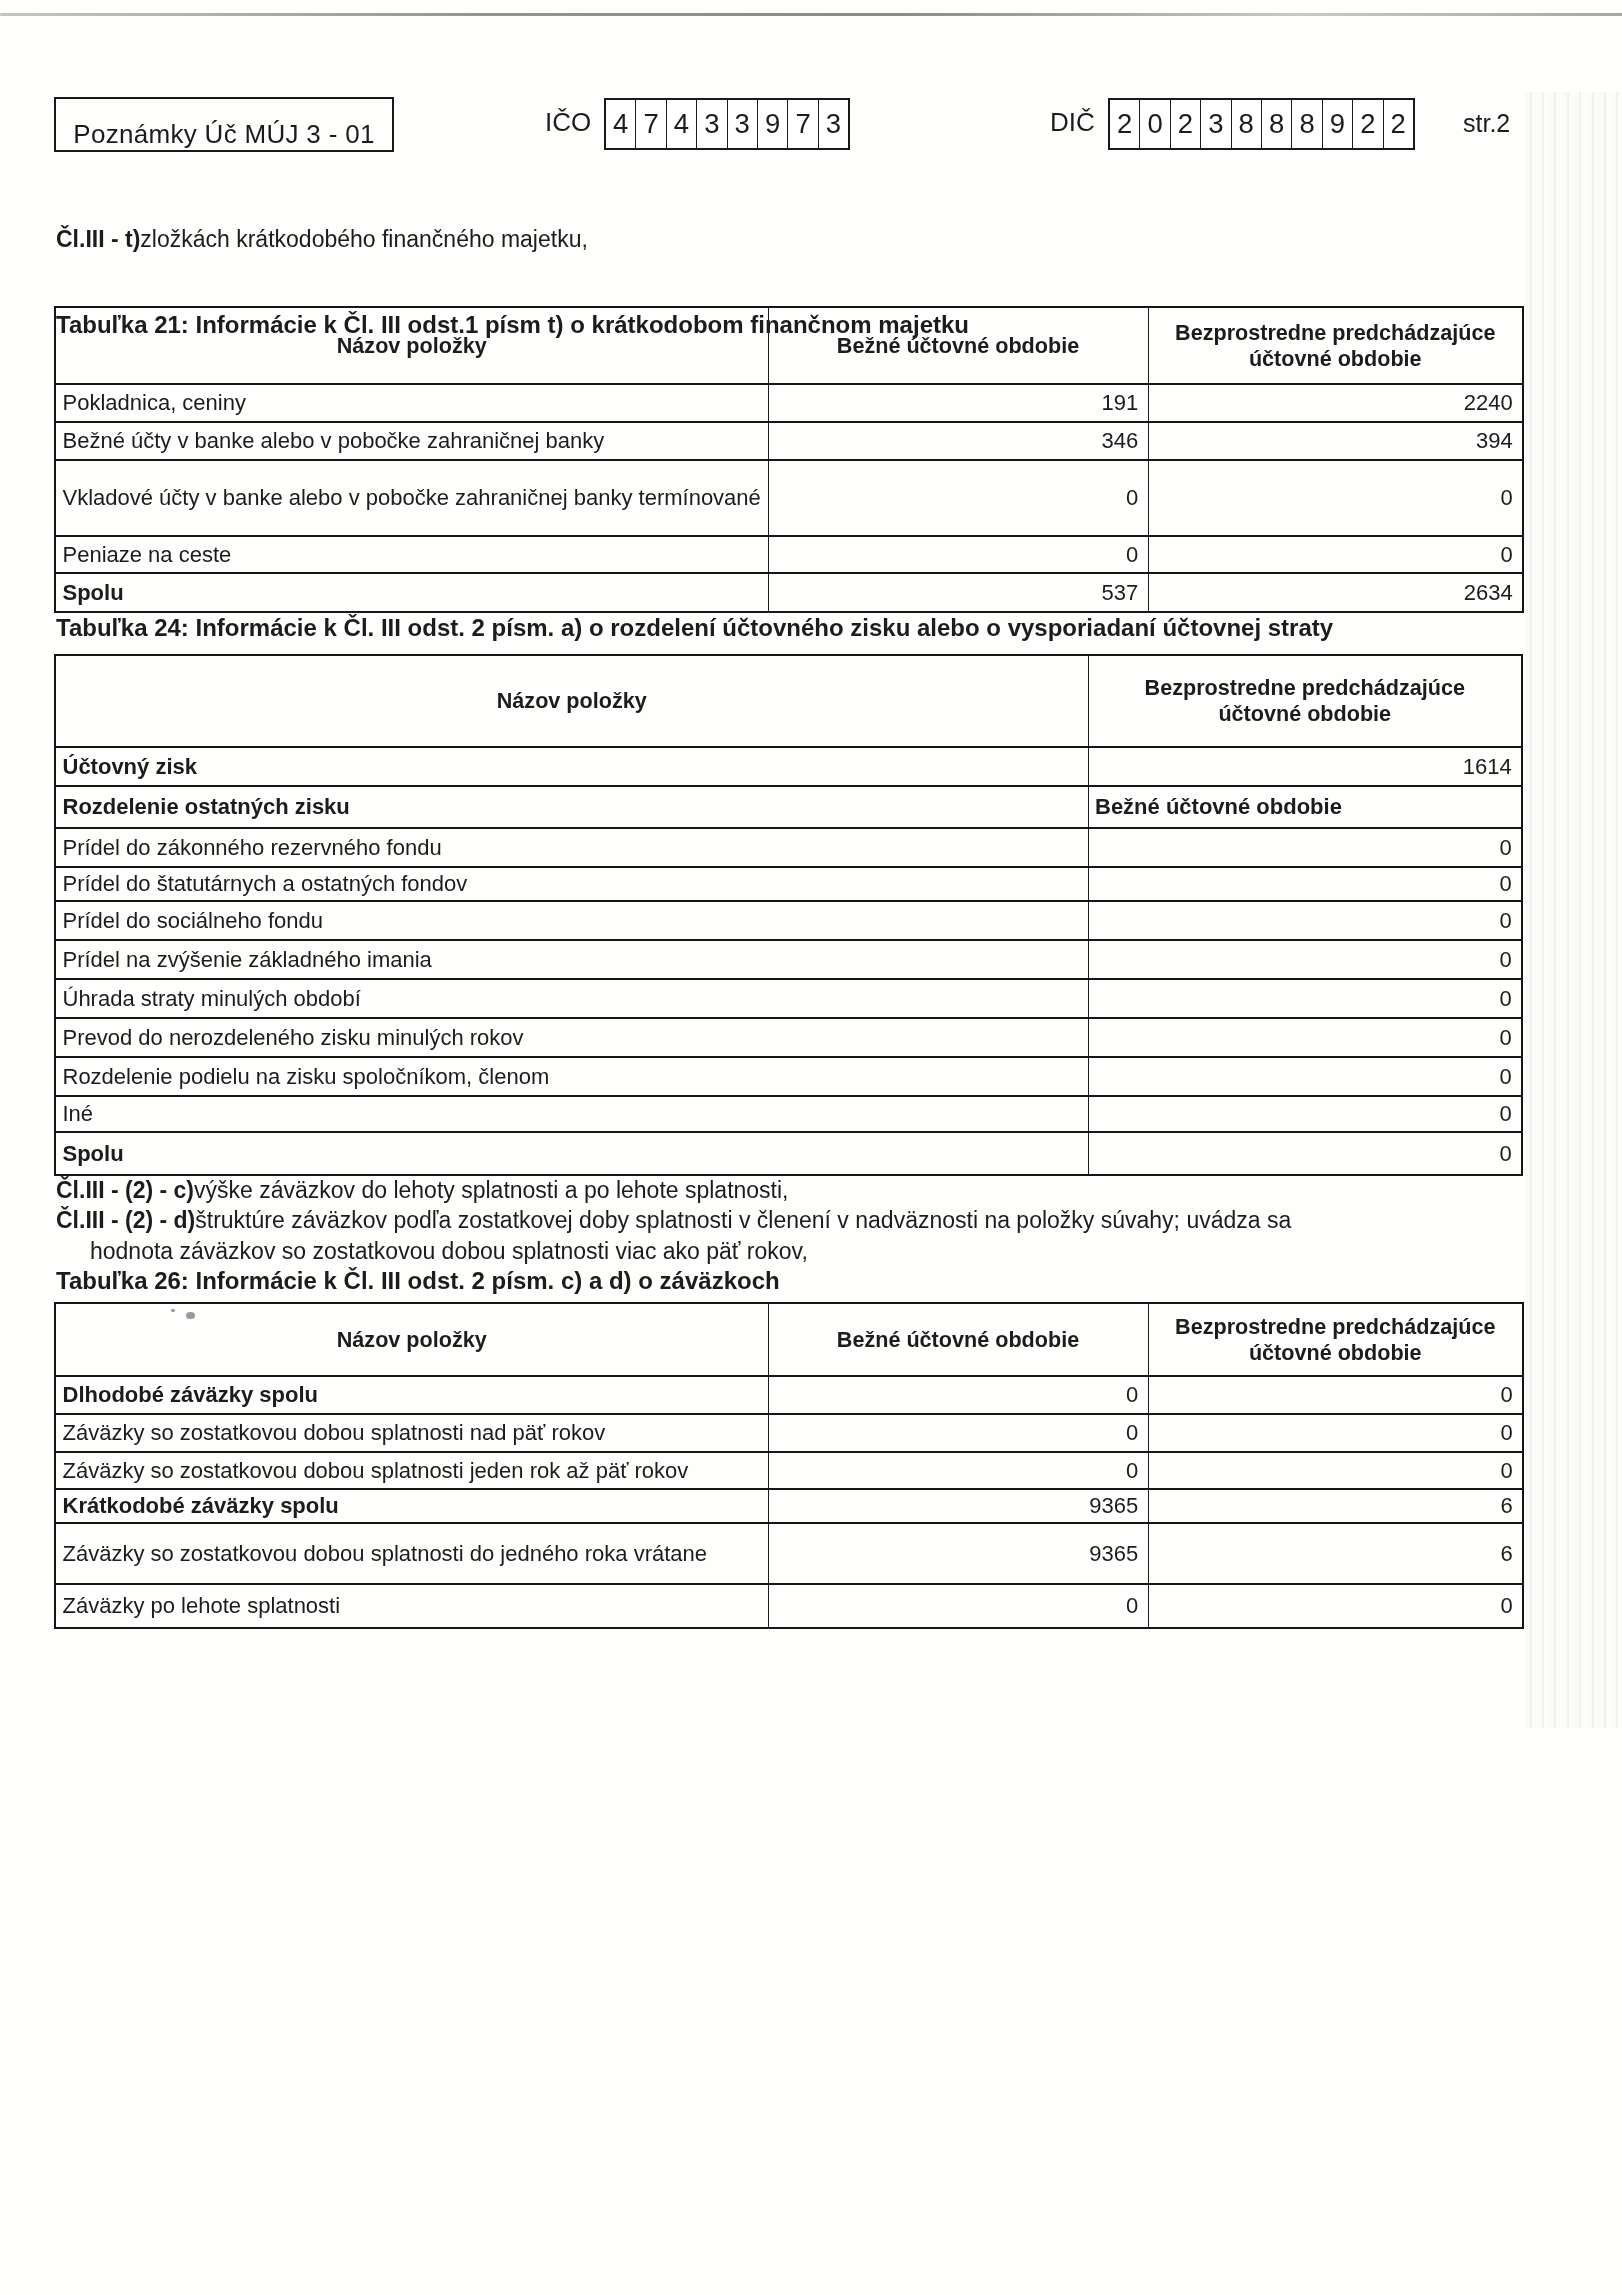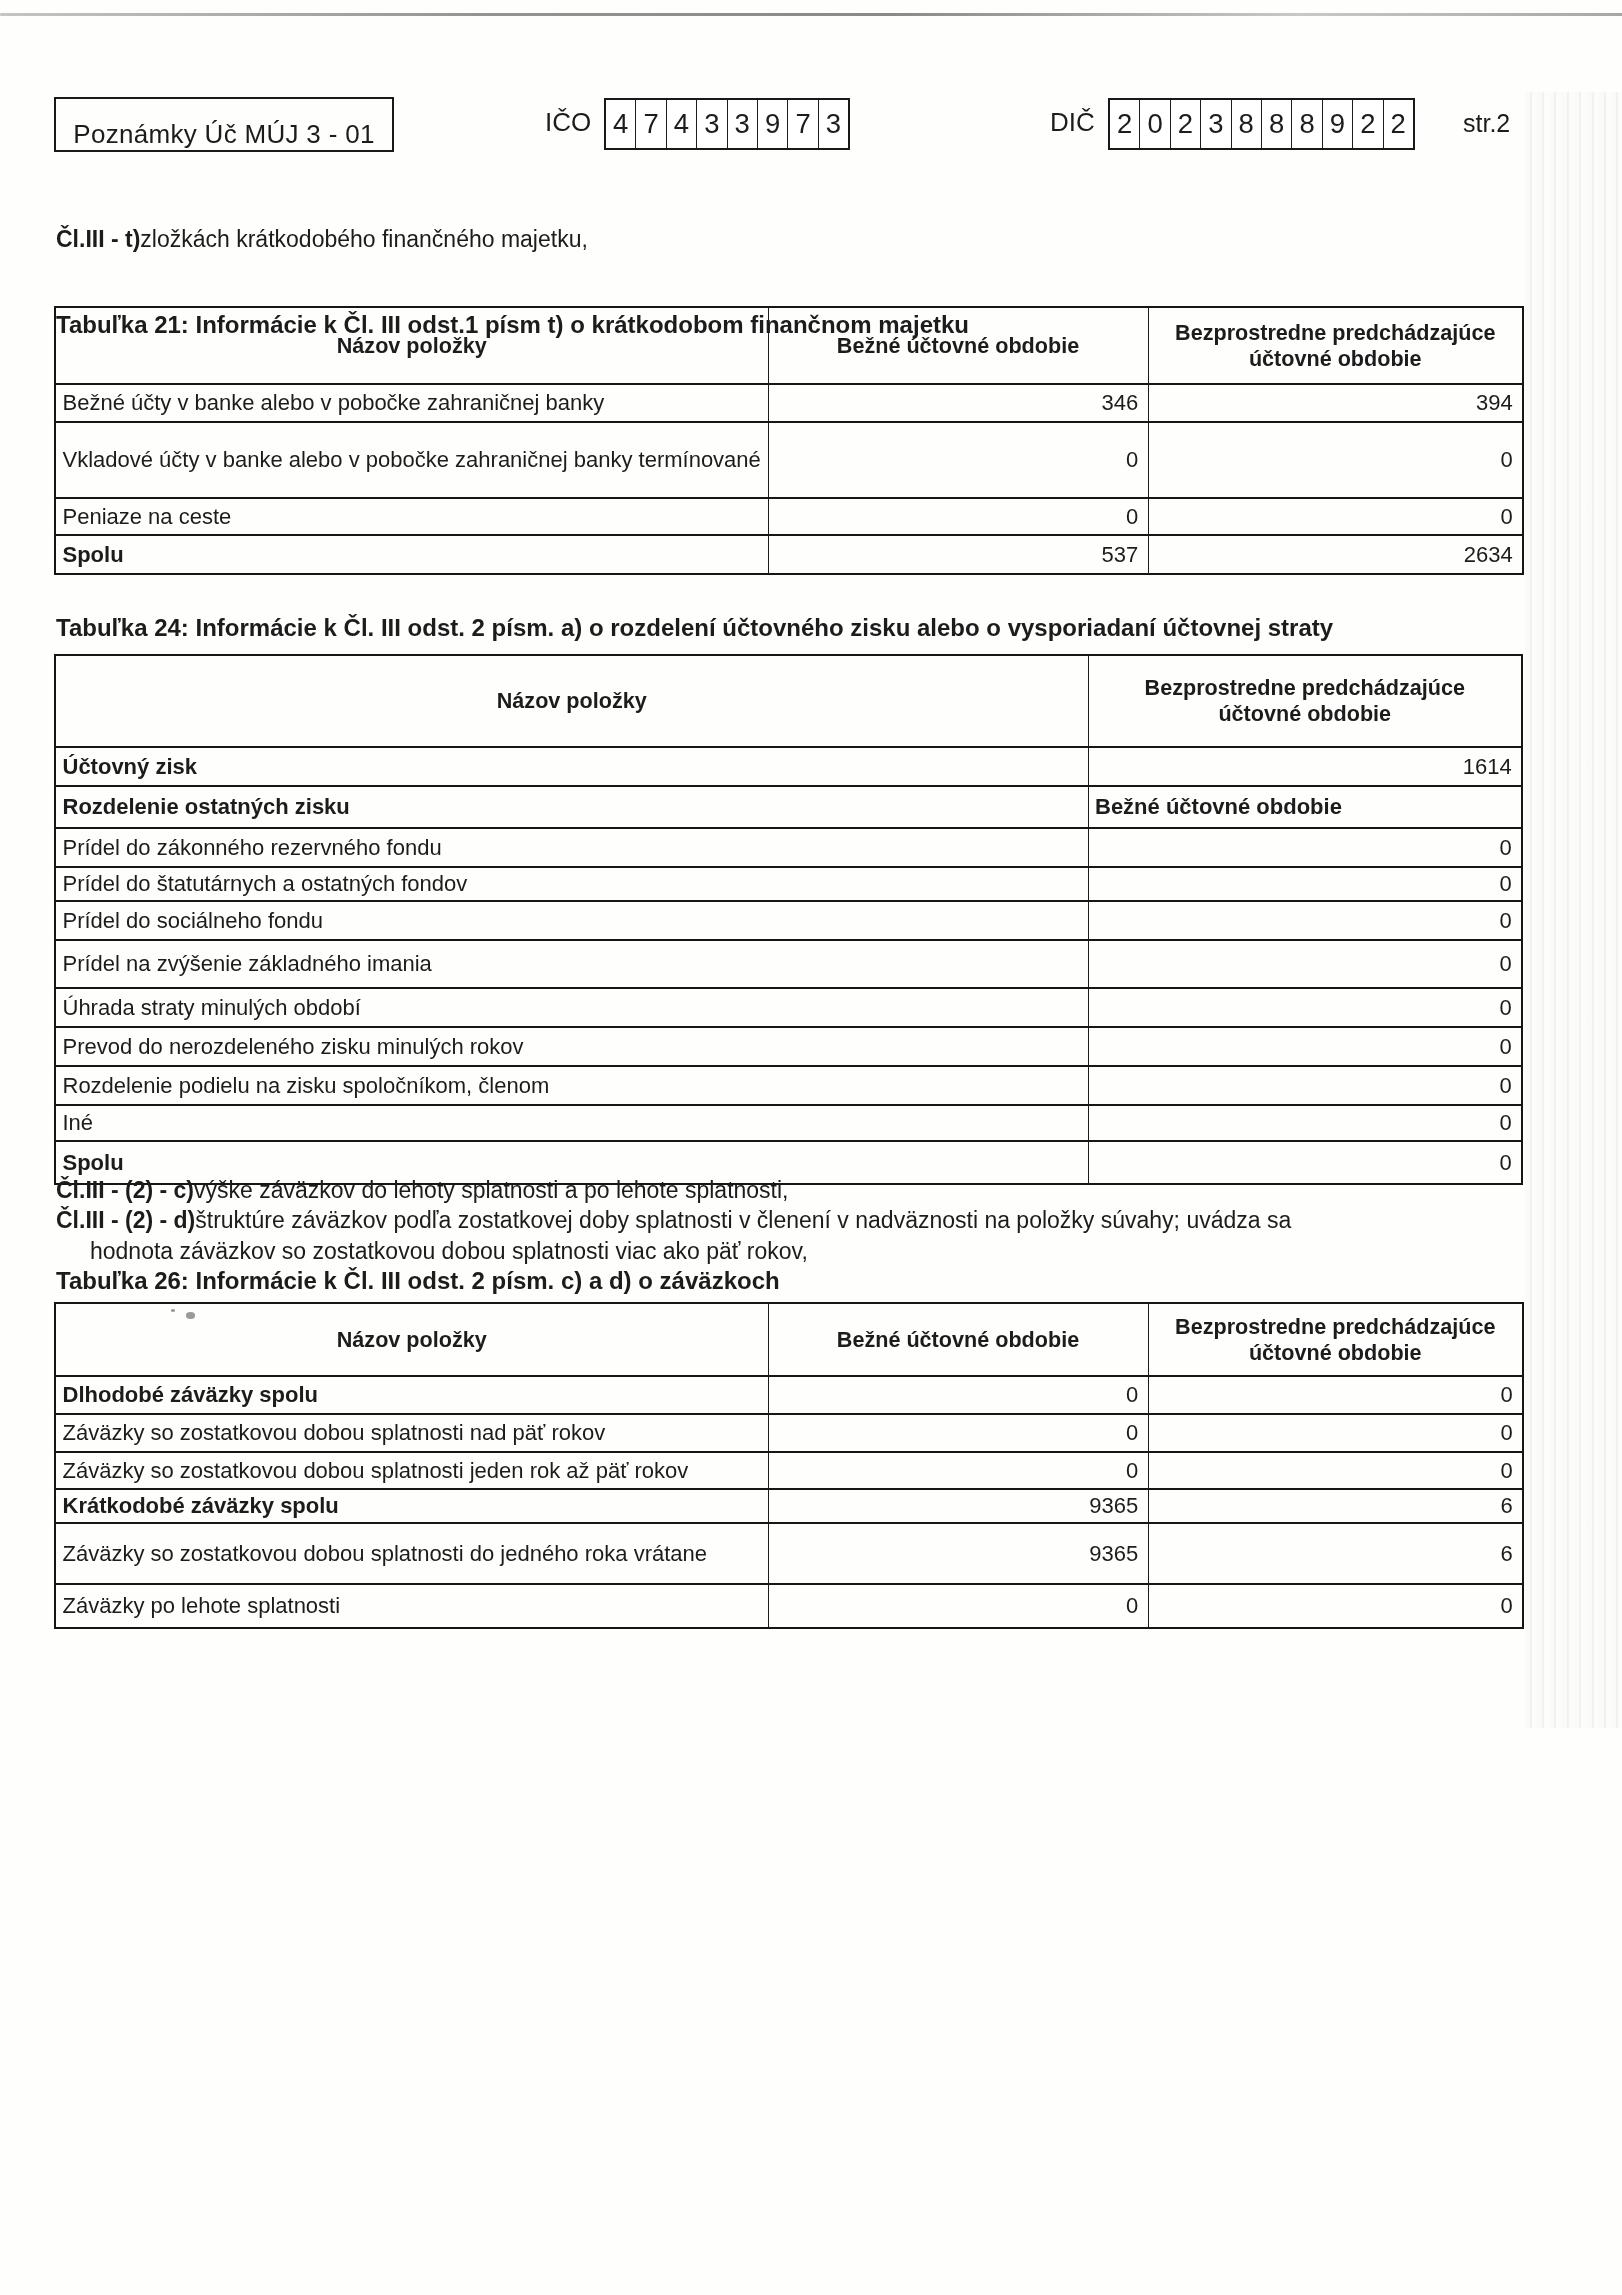--- a/index.html
+++ b/index.html
@@ -143,20 +143,25 @@
         <col style="width:380px">
         <col style="width:375px">
       </colgroup>
     <tbody>
         <tr style="height:77px">
       <th>Názov položky</th>
       <th>Bežné účtovné obdobie</th>
       <th>Bezprostredne predchádzajúce účtovné obdobie</th>
     </tr>
     <tr style="height:38px">
+      <td class="cell-label">Pokladnica, ceniny</td>
+      <td class="cell-num">191</td>
+      <td class="cell-num">2240</td>
+    </tr>
+    <tr style="height:38px">
       <td class="cell-label">Bežné účty v banke alebo v pobočke zahraničnej banky</td>
       <td class="cell-num">346</td>
       <td class="cell-num">394</td>
     </tr>
     <tr style="height:76px">
       <td class="cell-label">Vkladové účty v banke alebo v pobočke zahraničnej banky termínované</td>
       <td class="cell-num">0</td>
       <td class="cell-num">0</td>
     </tr>
     <tr style="height:37px">
@@ -197,21 +202,21 @@
       <td class="cell-num">0</td>
     </tr>
     <tr style="height:27px">
       <td class="cell-label">Prídel do štatutárnych a ostatných fondov</td>
       <td class="cell-num">0</td>
     </tr>
     <tr style="height:39px">
       <td class="cell-label">Prídel do sociálneho fondu</td>
       <td class="cell-num">0</td>
     </tr>
-    <tr style="height:48px">
+    <tr style="height:39px">
       <td class="cell-label">Prídel na zvýšenie základného imania</td>
       <td class="cell-num">0</td>
     </tr>
     <tr style="height:39px">
       <td class="cell-label">Úhrada straty minulých období</td>
       <td class="cell-num">0</td>
     </tr>
     <tr style="height:39px">
       <td class="cell-label">Prevod do nerozdeleného zisku minulých rokov</td>
       <td class="cell-num">0</td>

